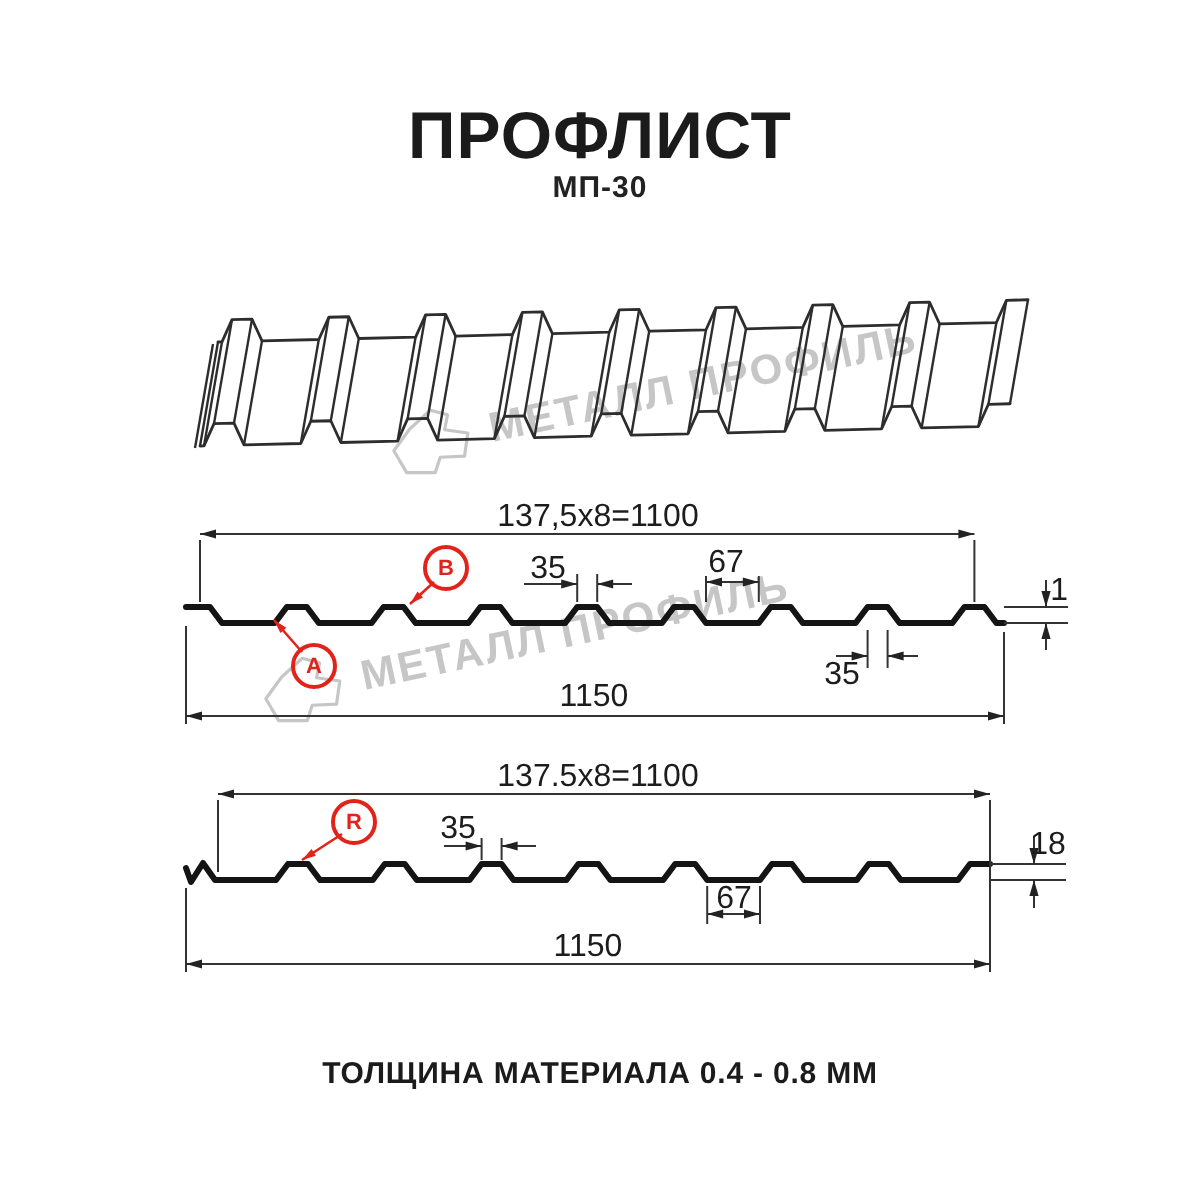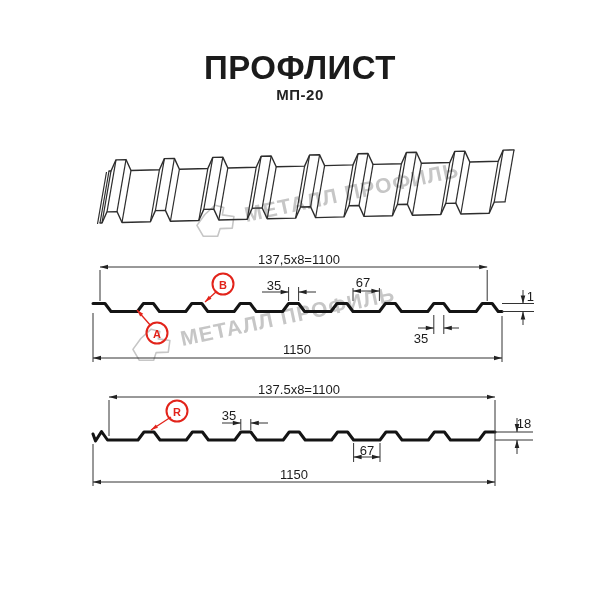--- a/index.html
+++ b/index.html
@@ -2,36 +2,36 @@
 <html><head>
 <meta charset="utf-8">
 <style>
   html,body{margin:0;padding:0;background:#fff;}
   #page{position:relative;width:534px;height:600px;background:#ffffff;overflow:hidden;
         font-family:"Liberation Sans",sans-serif;}
   .abs{position:absolute;transform:translate(-50%,-50%);white-space:nowrap;}
   #title{font-size:33px;font-weight:800;color:#1b1b1b;letter-spacing:.5px;}
   #subtitle{font-size:15px;font-weight:700;color:#222;letter-spacing:.5px;}
   #note{font-size:15px;font-weight:700;color:#1b1b1b;letter-spacing:.4px;}
-  .dim{font-size:13px;color:#1c1c1c;z-index:3;}
+  .dim{font-size:16px;color:#1c1c1c;z-index:3;}
   .callout{width:19px;height:19px;border:2px solid #e2231a;border-radius:50%;
            color:#e2231a;font-size:11px;font-weight:700;display:flex;align-items:center;
            justify-content:center;background:transparent;z-index:4;}
   .wm{position:absolute;display:flex;align-items:center;gap:6px;color:#c6c6c6;
       transform:rotate(-12deg);transform-origin:left center;z-index:1;}
   .wm .wm-text{font-size:21px;font-weight:700;letter-spacing:1.2px;}
   #draw{position:absolute;left:0;top:0;z-index:2;}
 </style>
 </head>
 <body>
 
 <div id="page">
 
   <div id="title" class="abs" style="left:300px;top:68px;">ПРОФЛИСТ</div>
-  <div id="subtitle" class="abs" style="left:300px;top:94px;">МП-20</div>
+  <div id="subtitle" class="abs" style="left:300px;top:94px;">МП-30</div>
 
   <div class="wm" style="left:194px;top:208px;">
     <svg width="46" height="36" viewBox="0 0 46 36">
       <path d="M 13,9 L 25,2 L 33,6 L 30,13 L 41,17 L 37,28 L 25,26 L 21,33 L 7,30 L 3,18 Z" fill="none" stroke="#c6c6c6" stroke-width="1.6" stroke-linejoin="round"></path>
     </svg>
     <span class="wm-text">МЕТАЛЛ ПРОФИЛЬ</span>
   </div>
 
   <div class="wm" style="left:130px;top:332px;">
     <svg width="46" height="36" viewBox="0 0 46 36">
@@ -160,13 +160,14 @@
   <div class="callout abs" style="left:223px;top:284px;">В</div>
   <div class="callout abs" style="left:157px;top:333px;">А</div>
 
   <div class="dim abs" style="left:299px;top:389px;text-align:right;">137.5x8=1100</div>
   <div class="dim abs" style="left:229px;top:415px;">35</div>
   <div class="dim abs" style="left:367px;top:450px;">67</div>
   <div class="dim abs" style="left:524px;top:423px;">18</div>
   <div class="dim abs" style="left:294px;top:474px;">1150</div>
   <div class="callout abs" style="left:177px;top:411px;">R</div>
 
+  <div id="note" class="abs" style="left:300px;top:537px;">ТОЛЩИНА МАТЕРИАЛА 0.4 - 0.8 ММ</div>
 </div>
 
 </body></html>

